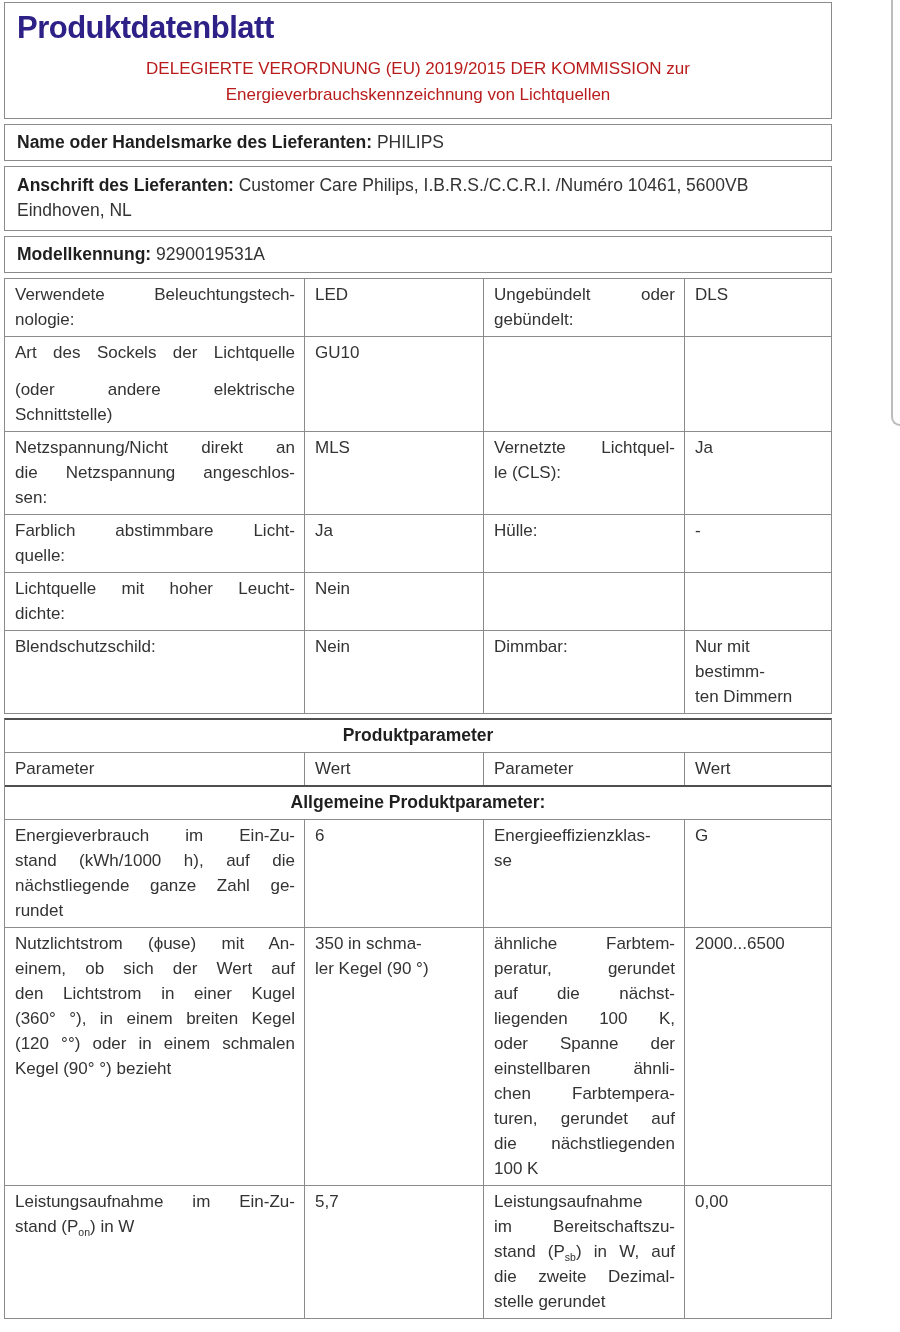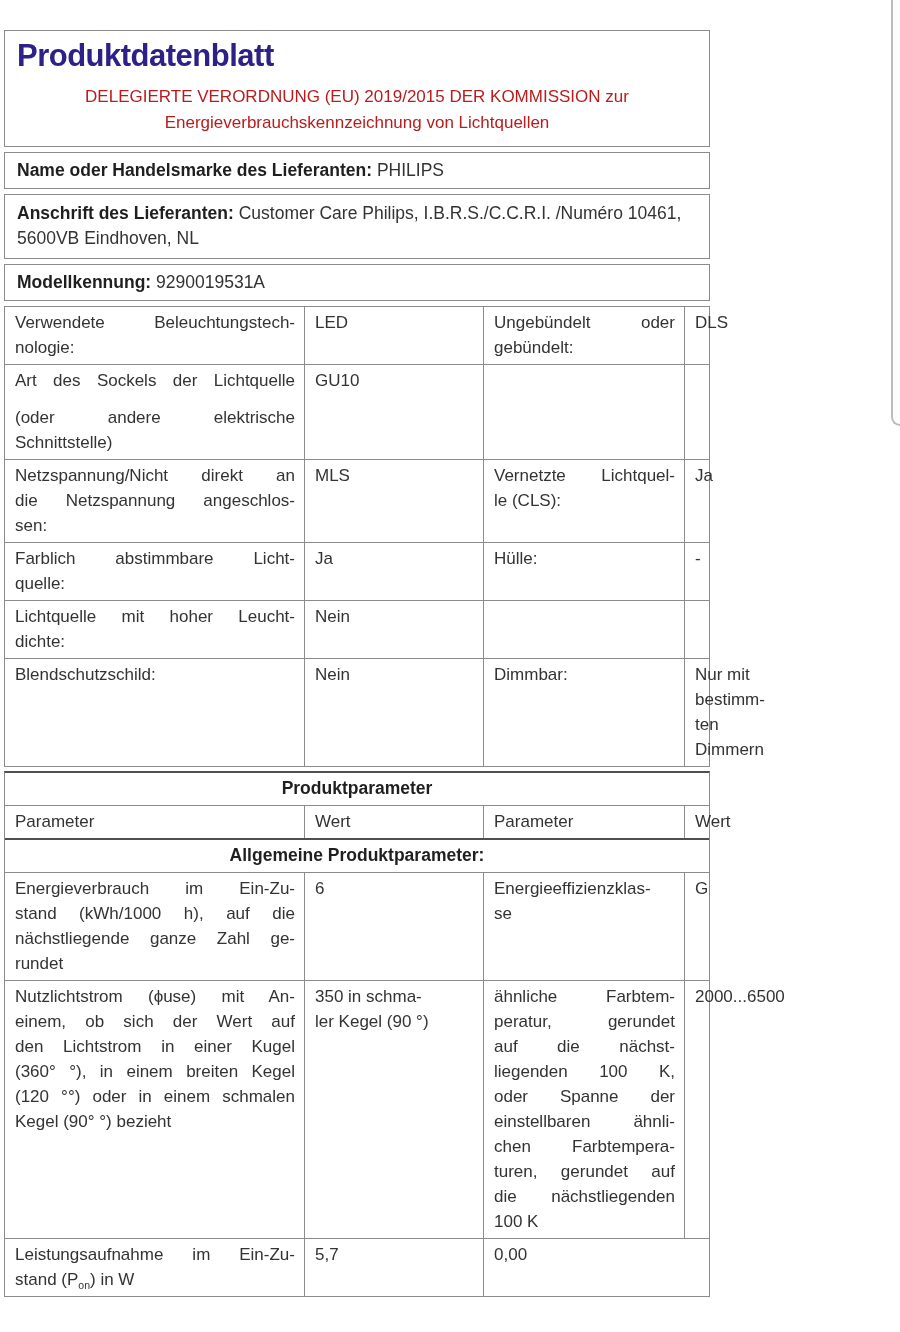--- a/index.html
+++ b/index.html
@@ -1,20 +1,20 @@
 <!DOCTYPE html>
 <html><head>
 <meta charset="utf-8">
 <style>
   html,body{margin:0;padding:0;background:#fff;}
   #page{
     position:relative;width:900px;height:1332px;overflow:hidden;background:#fff;
     font-family:"Liberation Sans",sans-serif;color:#333;
   }
-  .doc{position:absolute;left:4px;top:2px;width:706px;margin-top:28px;}
+  .doc{position:absolute;left:4px;top:2px;width:828px;}
   .box{border:1px solid #8b8b8b;margin-bottom:5px;background:#fff;box-sizing:border-box;}
   
   .hdr{padding:6px 12px 10px 12px;}
   .title{font-size:31px;font-weight:bold;color:#2d2087;letter-spacing:-0.5px;line-height:38px;margin-bottom:9px;}
   .subtitle{font-size:17px;line-height:26px;color:#b91c1c;text-align:center;}
   
   .kv{padding:5px 12px;font-size:17.5px;line-height:25px;}
   .kv .k{font-weight:bold;color:#1f1f1f;}
   .kv .val{color:#333;}
   .kv2{padding-top:6px;padding-bottom:7px;}
@@ -225,20 +225,27 @@
           </div>
       </div>
       <div class="row band">
         <div class="c p">
             <div class="line">Leistungsaufnahme im Ein-Zu-</div>
             <div class="line">stand (P<sub>on</sub>) in W</div>
           </div>
         <div class="c v">
             <div class="line">5,7</div>
           </div>
+        <div class="c p">
+            <div class="line">Leistungsaufnahme</div>
+            <div class="line">im Bereitschaftszu-</div>
+            <div class="line">stand (P<sub>sb</sub>) in W, auf</div>
+            <div class="line">die zweite Dezimal-</div>
+            <div class="line">stelle gerundet</div>
+          </div>
         <div class="c v">
             <div class="line">0,00</div>
           </div>
       </div>
     </div>
 
   </div>
 
   <div class="scroll-thumb"></div>
 </div>

